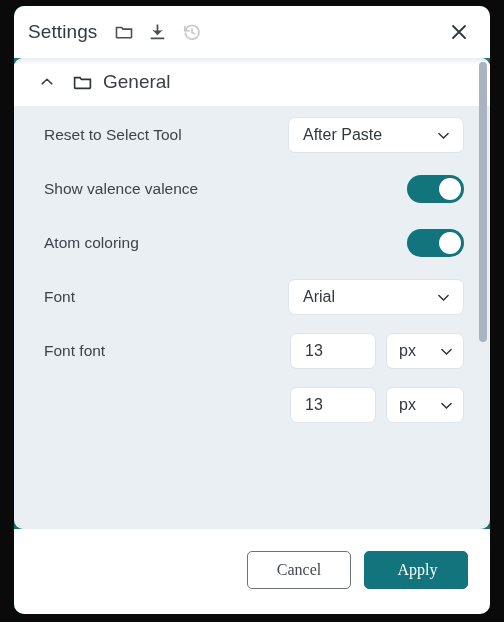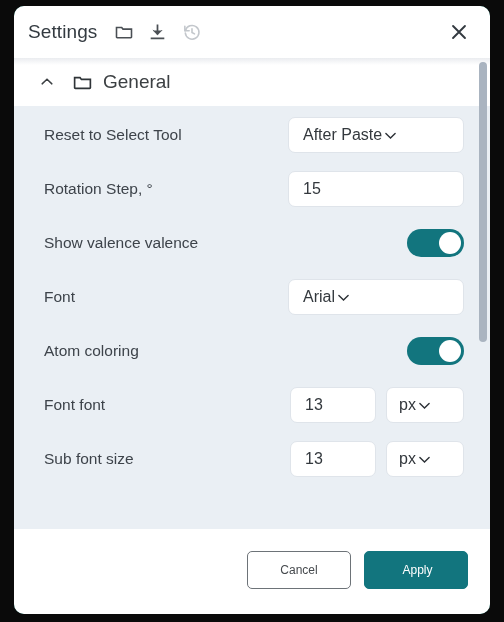--- a/index.html
+++ b/index.html
@@ -71,20 +71,21 @@
     color: #333a40;
     margin-right: 2px;
   }
 
   
   #content {
     position: relative;
     flex: 1 1 auto;
     background: #eaeff4;
     overflow: hidden;
+    border-radius: 9px;
   }
 
   #group-head {
     display: flex;
     align-items: center;
     height: 48px;
     padding-left: 22px;
     background: #ffffff;
   }
   .chev-up { width: 22px; color: #3c4043; display:flex; align-items:center; justify-content:center; }
@@ -114,21 +115,21 @@
     height: 36px;
     display: flex;
     align-items: center;
     font-size: 16px;
     color: #33383d;
   }
 
   .select {
     width: 176px;
     padding: 0 11px 0 14px;
-    justify-content: flex-start;
+    justify-content: space-between;
   }
   .select.unit { width: 78px; padding: 0 8px 0 12px; }
 
   .textinput {
     width: 176px;
     padding: 0 14px;
   }
   .textinput.num { width: 86px; align-items: center; }
 
   .chev-dn { color: #2c3136; display: flex; align-items: center; }
@@ -169,25 +170,26 @@
     background: #ffffff;
     display: flex;
     align-items: center;
     justify-content: flex-end;
     gap: 13px;
     padding: 0 22px 4px 0;
   }
   .btn {
     height: 38px;
     border-radius: 5px;
-    font-size: 12px;
+    font-size: 16px;
     display: flex;
     align-items: center;
     justify-content: center;
     padding: 0 24px;
+    font-family: Liberation Serif, serif;
   }
   .btn-cancel {
     background: #ffffff;
     border: 1px solid #6d7378;
     color: #45494d;
     min-width: 104px;
   }
   .btn-apply {
     background: #12757e;
     color: #ffffff;
@@ -260,31 +262,32 @@
             <span>After Paste</span>
             <span class="chev-dn">
               <svg width="17" height="17" viewBox="0 0 24 24" fill="none" stroke="currentColor" stroke-width="2" stroke-linecap="round">
                 <path d="M5.5 9.3L12 15.6l6.5-6.3"></path>
               </svg>
             </span>
           </span>
         </span>
       </div>
 
-      <div class="row">
-        <span class="row-label">Rotation Step, °</span>
-        <span class="ctrl">
-          <span class="field textinput">
-            <span>15</span>
-          </span>
-        </span>
-      </div>
 
       <div class="row">
         <span class="row-label">Show valence valence</span>
+        <span class="ctrl">
+          <span class="toggle">
+            <span class="knob"></span>
+          </span>
+        </span>
+      </div>
+
+      <div class="row">
+        <span class="row-label">Atom coloring</span>
         <span class="ctrl">
           <span class="toggle">
             <span class="knob"></span>
           </span>
         </span>
       </div>
 
       <div class="row">
         <span class="row-label">Font</span>
         <span class="ctrl">
@@ -293,47 +296,37 @@
             <span class="chev-dn">
               <svg width="17" height="17" viewBox="0 0 24 24" fill="none" stroke="currentColor" stroke-width="2" stroke-linecap="round">
                 <path d="M5.5 9.3L12 15.6l6.5-6.3"></path>
               </svg>
             </span>
           </span>
         </span>
       </div>
 
       <div class="row">
-        <span class="row-label">Atom coloring</span>
-        <span class="ctrl">
-          <span class="toggle">
-            <span class="knob"></span>
-          </span>
-        </span>
-      </div>
-
-      <div class="row">
         <span class="row-label">Font font</span>
         <span class="ctrl">
           <span class="field textinput num">
             <span>13</span>
           </span>
           <span class="field select unit">
             <span>px</span>
             <span class="chev-dn">
               <svg width="17" height="17" viewBox="0 0 24 24" fill="none" stroke="currentColor" stroke-width="2" stroke-linecap="round">
                 <path d="M5.5 9.3L12 15.6l6.5-6.3"></path>
               </svg>
             </span>
           </span>
         </span>
       </div>
 
       <div class="row">
-        <span class="row-label">Sub font size</span>
         <span class="ctrl">
           <span class="field textinput num">
             <span>13</span>
           </span>
           <span class="field select unit">
             <span>px</span>
             <span class="chev-dn">
               <svg width="17" height="17" viewBox="0 0 24 24" fill="none" stroke="currentColor" stroke-width="2" stroke-linecap="round">
                 <path d="M5.5 9.3L12 15.6l6.5-6.3"></path>
               </svg>

